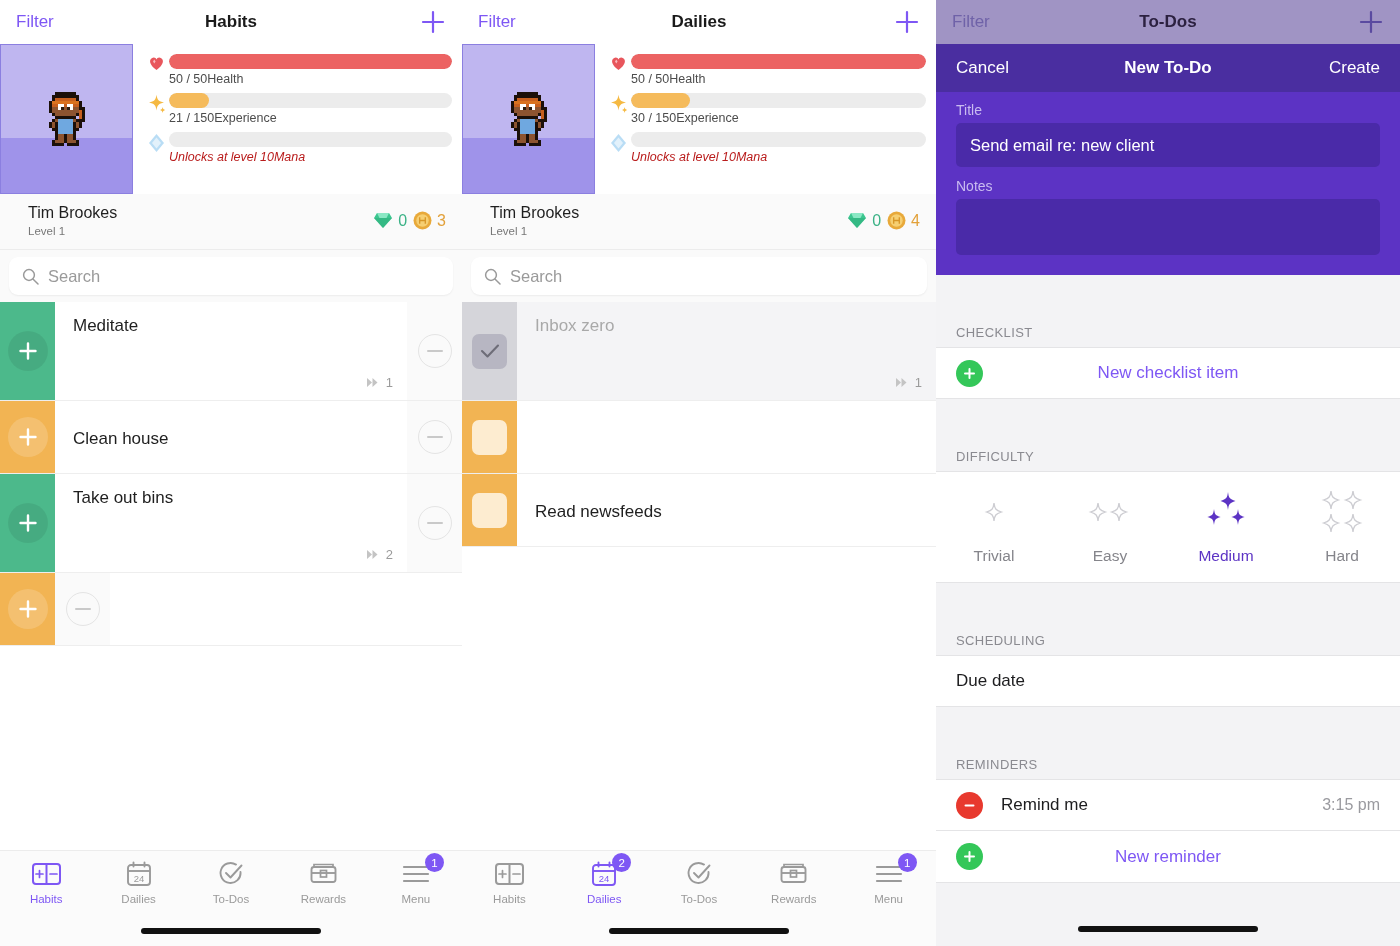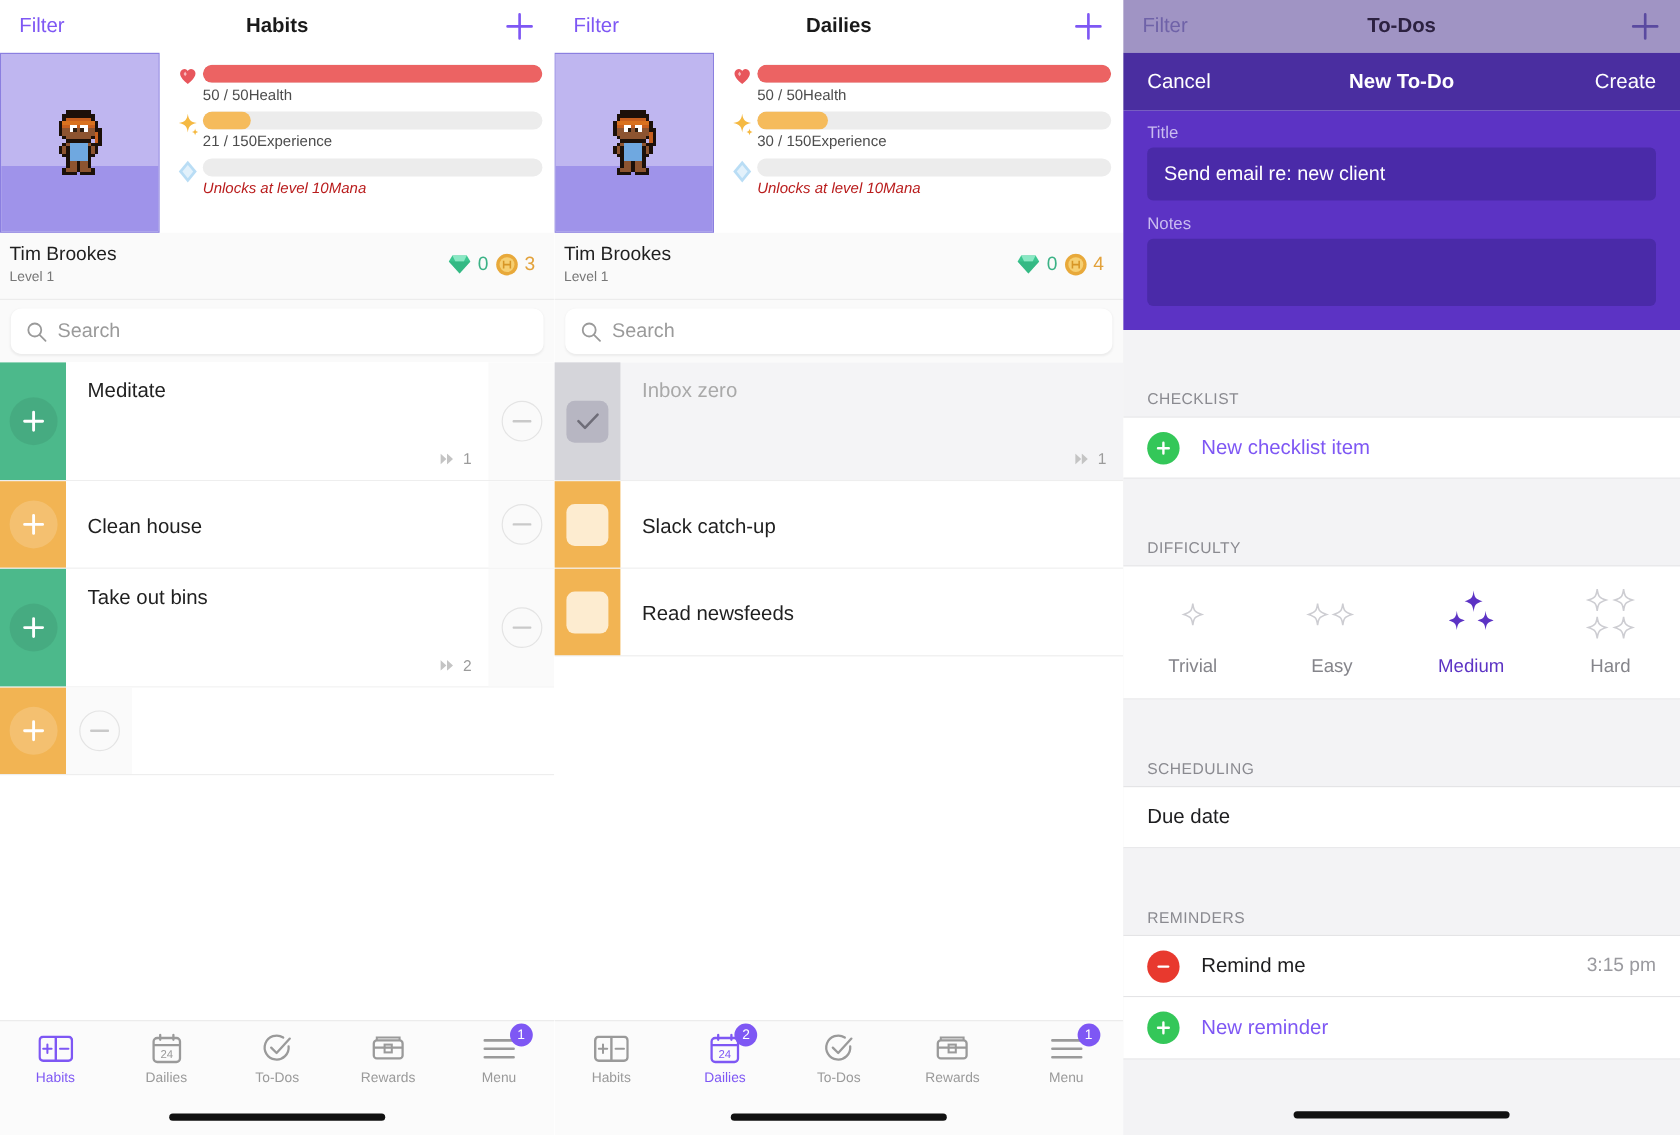--- a/index.html
+++ b/index.html
@@ -62,21 +62,21 @@
   }
   .bar-fill { height: 100%; border-radius: 8px; }
   .bar-fill.health { background: #ec6363; }
   .bar-fill.exp { background: #f5bb5c; }
   .bar-lbl { display: flex; font-size: 12.5px; color: #4c4c4c; margin-top: 3px; }
   .bar-lbl.muted { color: #b91c1c; font-style: italic; }
 
   
   .userrow {
     display: flex; align-items: center;
-    padding: 8px 16px 10px 8px;
+    padding: 8px 16px 10px 28px;
     background: #fafafa;
     border-bottom: 1px solid #ececec;
     height: 56px;
   }
   .uname { font-size: 16px; color: #1f1f1f; line-height: 1.15; }
   .ulevel { font-size: 11.5px; color: #777; margin-top: 2px; }
   .currency { margin-left: auto; display: flex; align-items: center; gap: 6px; }
   .cur-item { display: flex; align-items: center; gap: 5px; font-size: 16px; }
   .cur-gem { color: #3bb286; }
   .cur-gold { color: #e2a13a; }
@@ -183,21 +183,21 @@
     padding: 12px 20px 7px 20px; font-size: 13px; color: #8a8a90;
     letter-spacing: 0.4px; background: #f3f3f5;
   }
   .row-white {
     background: #ffffff; border-top: 1px solid #e4e4e6; border-bottom: 1px solid #e4e4e6;
     display: flex; align-items: center; padding: 0 20px; height: 52px; gap: 18px;
   }
   .circ { width: 27px; height: 27px; border-radius: 50%; display:flex; align-items:center; justify-content:center; flex:0 0 27px;}
   .circ.add { background: #34c759; }
   .circ.del { background: #e8392e; }
-  .link-ctr { flex: 1; text-align: left; color: #7e57f4; font-size: 17px; }
+  .link-ctr { flex: 1; text-align: center; color: #7e57f4; font-size: 17px; }
   .row-txt { font-size: 17px; color: #1d1d1f; }
   .row-right { margin-left: auto; color: #9a9a9f; font-size: 16px; }
   .diffrow {
     background: #ffffff; border-top: 1px solid #e4e4e6; border-bottom: 1px solid #e4e4e6;
     display: flex; height: 112px;
   }
   .diff {
     flex: 1; display: flex; flex-direction: column; align-items: center;
     justify-content: center; gap: 13px;
   }
@@ -747,23 +747,20 @@
               </svg>
             <span>1</span>
           </div>
         </div>
       </div>
 
       <div class="task h1">
         <div class="task-ctrl yellow">
           <span class="chk-box open"></span>
         </div>
-        <div class="task-body" style="justify-content:center">
-          <div class="task-title">Slack catch-up</div>
-        </div>
       </div>
 
       <div class="task h1">
         <div class="task-ctrl yellow">
           <span class="chk-box open"></span>
         </div>
         <div class="task-body" style="justify-content:center">
           <div class="task-title">Read newsfeeds</div>
         </div>
       </div>

